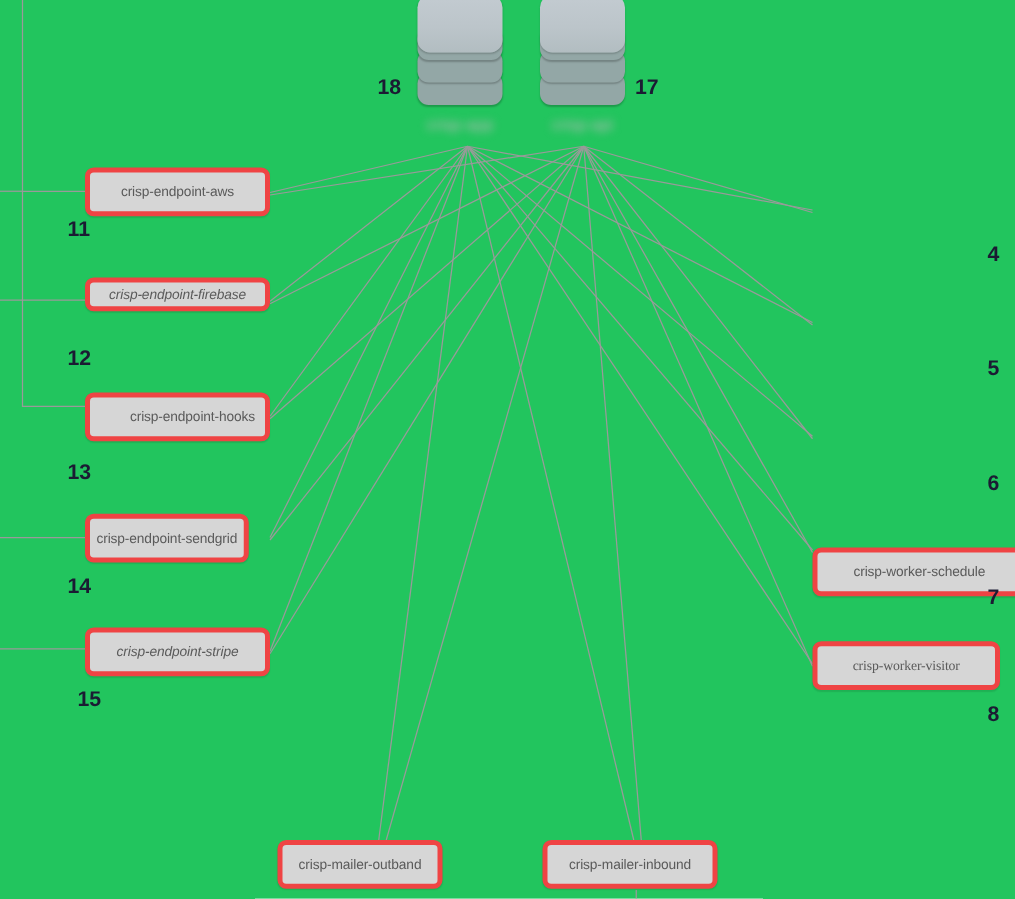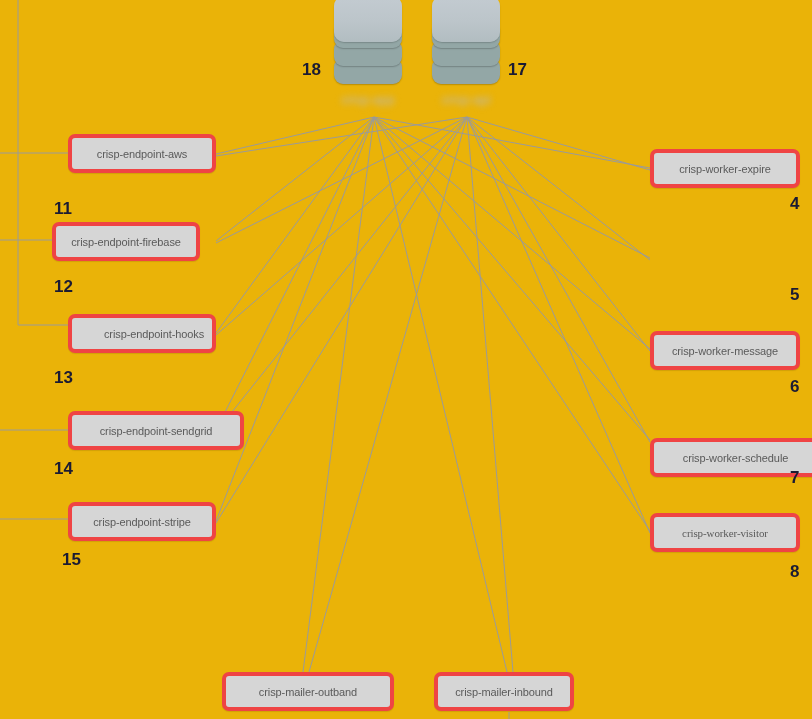--- a/index.html
+++ b/index.html
@@ -4,21 +4,21 @@
 <style>
   html, body {
     margin: 0;
     padding: 0;
     background: #ffffff;
   }
   #canvas {
     position: relative;
     width: 812px;
     height: 719px;
-    background: #eab308;
+    background: #22c55e;
     overflow: hidden;
     font-family: "Liberation Sans", sans-serif;
   }
   #edges {
     position: absolute;
     left: 0;
     top: 0;
     width: 812px;
     height: 719px;
     pointer-events: none;
@@ -145,44 +145,42 @@
   <div class="stack" style="left:432px; top:2px;">
     <div class="layer l1"></div>
     <div class="layer l2"></div>
     <div class="layer l3"></div>
     <div class="cap"></div>
   </div>
   <div class="idx" style="left:508px; top:60px;">17</div>
   <div class="blurlabel" style="left:432px; top:92px; width:68px;">crisp-api</div>
 
   <div class="node" style="left:68px; top:134px; width:148px; height:39px;">crisp-endpoint-aws</div>
-  <div class="idx" style="left:54px; top:199px;">11</div>
+  <div class="idx" style="left:54px; top:174px;">11</div>
 
-  <div class="node" style="left:52px; top:222px; width:148px; height:39px;">crisp-endpoint-firebase</div>
+  <div class="node" style="left:68px; top:222px; width:148px; height:27px;font-style:italic;">crisp-endpoint-firebase</div>
   <div class="idx" style="left:54px; top:277px;">12</div>
 
   <div class="node" style="left:68px; top:314px; width:148px; height:39px;padding-left:24px;">crisp-endpoint-hooks</div>
   <div class="idx" style="left:54px; top:368px;">13</div>
 
-  <div class="node" style="left:68px; top:411px; width:176px; height:39px;">crisp-endpoint-sendgrid</div>
+  <div class="node" style="left:68px; top:411px; width:131px; height:39px;">crisp-endpoint-sendgrid</div>
   <div class="idx" style="left:54px; top:459px;text-align:right;">14</div>
 
-  <div class="node" style="left:68px; top:502px; width:148px; height:39px;">crisp-endpoint-stripe</div>
+  <div class="node" style="left:68px; top:502px; width:148px; height:39px;font-style:italic;">crisp-endpoint-stripe</div>
   <div class="idx" style="left:62px; top:550px;">15</div>
 
-  <div class="node" style="left:650px; top:149px; width:150px; height:39px;">crisp-worker-expire</div>
   <div class="idx" style="left:790px; top:194px;">4</div>
 
   <div class="idx" style="left:790px; top:285px;">5</div>
 
-  <div class="node" style="left:650px; top:331px; width:150px; height:39px;">crisp-worker-message</div>
   <div class="idx" style="left:790px; top:377px;">6</div>
 
   <div class="node" style="left:650px; top:438px; width:171px; height:39px;">crisp-worker-schedule</div>
   <div class="idx" style="left:790px; top:468px;">7</div>
 
   <div class="node" style="left:650px; top:513px; width:150px; height:39px;font-family:Liberation Serif, serif;">crisp-worker-visitor</div>
   <div class="idx" style="left:790px; top:562px;">8</div>
 
-  <div class="node" style="left:222px; top:672px; width:172px; height:39px;">crisp-mailer-outband</div>
+  <div class="node" style="left:222px; top:672px; width:132px; height:39px;">crisp-mailer-outband</div>
   <div class="node" style="left:434px; top:672px; width:140px; height:39px;">crisp-mailer-inbound</div>
 
 </div>
 
 </body></html>

